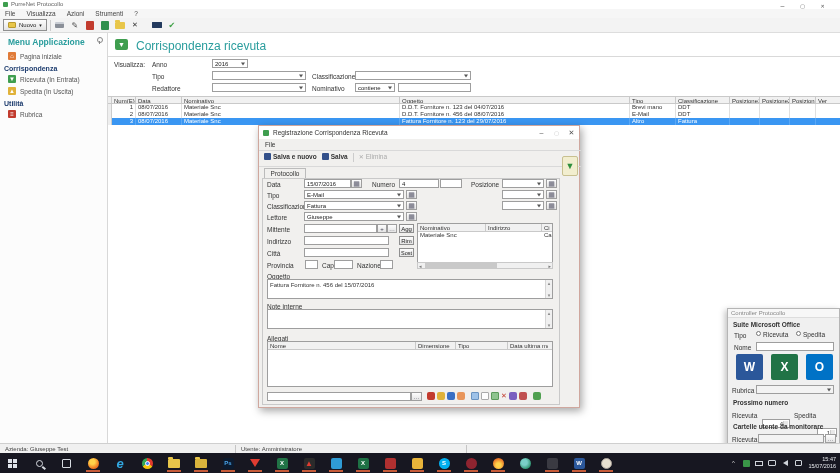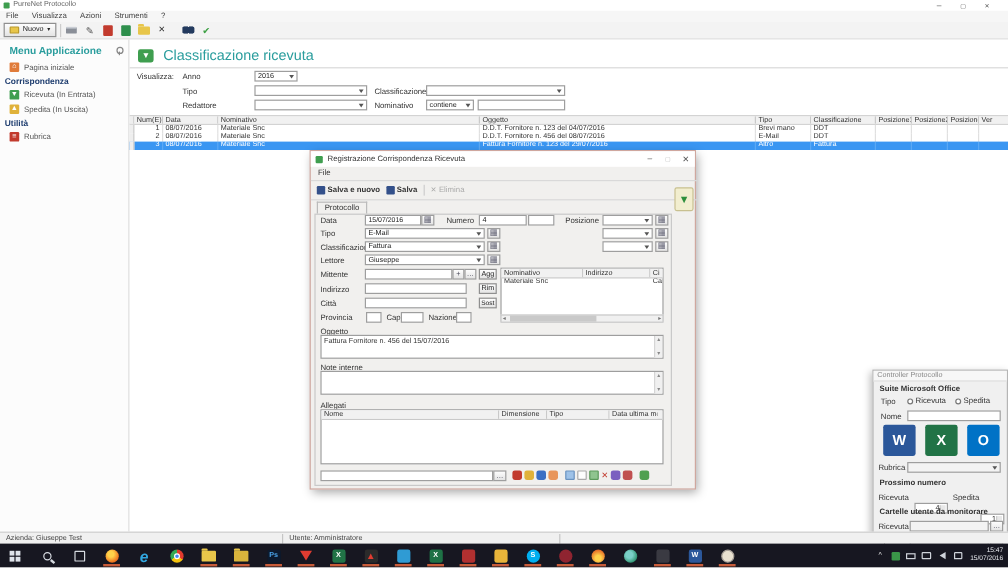--- a/index.html
+++ b/index.html
@@ -1,19 +1,19 @@
 <!DOCTYPE html>
 <html><head>
 <meta charset="utf-8">
 <style>
   *{margin:0;padding:0;box-sizing:border-box}
   html,body{width:840px;height:473px;overflow:hidden}
   body{position:relative;font-family:"Liberation Sans","DejaVu Sans",sans-serif;font-size:7px;color:#333;background:#fff}
   .abs{position:absolute}
-  .flex{display:flex;align-items:center}
+  .flex{display:flex;align-items:flex-start}
   .lbl{font-size:6.5px;color:#333;white-space:nowrap}
   .bold{font-weight:bold}
   .inp{background:#fff;border:1px solid #9e9e9e;font-size:6px;color:#222;display:flex;align-items:center;padding:0 2px;overflow:hidden;white-space:nowrap}
   .sel::after{content:"";margin-left:auto;flex:0 0 auto;width:0;height:0;border:2.5px solid transparent;border-top:3.5px solid #555;transform:translateY(1.5px)}
   .btn{background:linear-gradient(#fdfdfd,#e4e4e4);border:1px solid #8f8f8f;display:flex;align-items:center;justify-content:center;font-size:6px;color:#222;white-space:nowrap}
   .icbtn{background:linear-gradient(#fdfdfd,#e4e4e4);border:1px solid #9e9e9e;display:flex;align-items:center;justify-content:center;font-size:6px;color:#445}
   .grid-gl{color:#667;font-size:7px;line-height:1}
   
   .titlebar{left:0;top:0;width:840px;height:9px;background:#fff;display:flex;align-items:center}
   .menubar{left:0;top:9px;width:840px;height:9px;background:#f6f6f6;display:flex;align-items:center;gap:11px;padding-left:5px;font-size:6.5px;color:#444}
@@ -129,21 +129,21 @@
   <div class="side-sec">Utilità</div>
   <div class="side-item">
     <span class="mini-ic" style="background:#c23b2e">≡</span>
     <span>Rubrica</span>
   </div>
 </div>
 
 <div class="abs" style="left:108px;top:33px;width:732px;height:410px;background:#fff">
   <div class="abs flex" style="left:7px;top:6px;gap:8px">
     <span style="width:13px;height:11px;background:#3f9e4f;border-radius:2px;display:flex;align-items:center;justify-content:center;color:#fff;font-size:7px">▼</span>
-    <span class="content-title">Classificazione ricevuta</span>
+    <span class="content-title">Corrispondenza ricevuta</span>
   </div>
   <div class="abs hr" style="left:0;top:23px;width:732px"></div>
 
   <span class="abs lbl" style="left:6px;top:28px">Visualizza:</span>
   <span class="abs lbl" style="left:44px;top:28px">Anno</span>
   <span class="abs inp sel fil-sel" style="left:104px;top:26px;width:36px">
       <span>2016</span>
     </span>
 
   <span class="abs lbl" style="left:44px;top:40px">Tipo</span>

